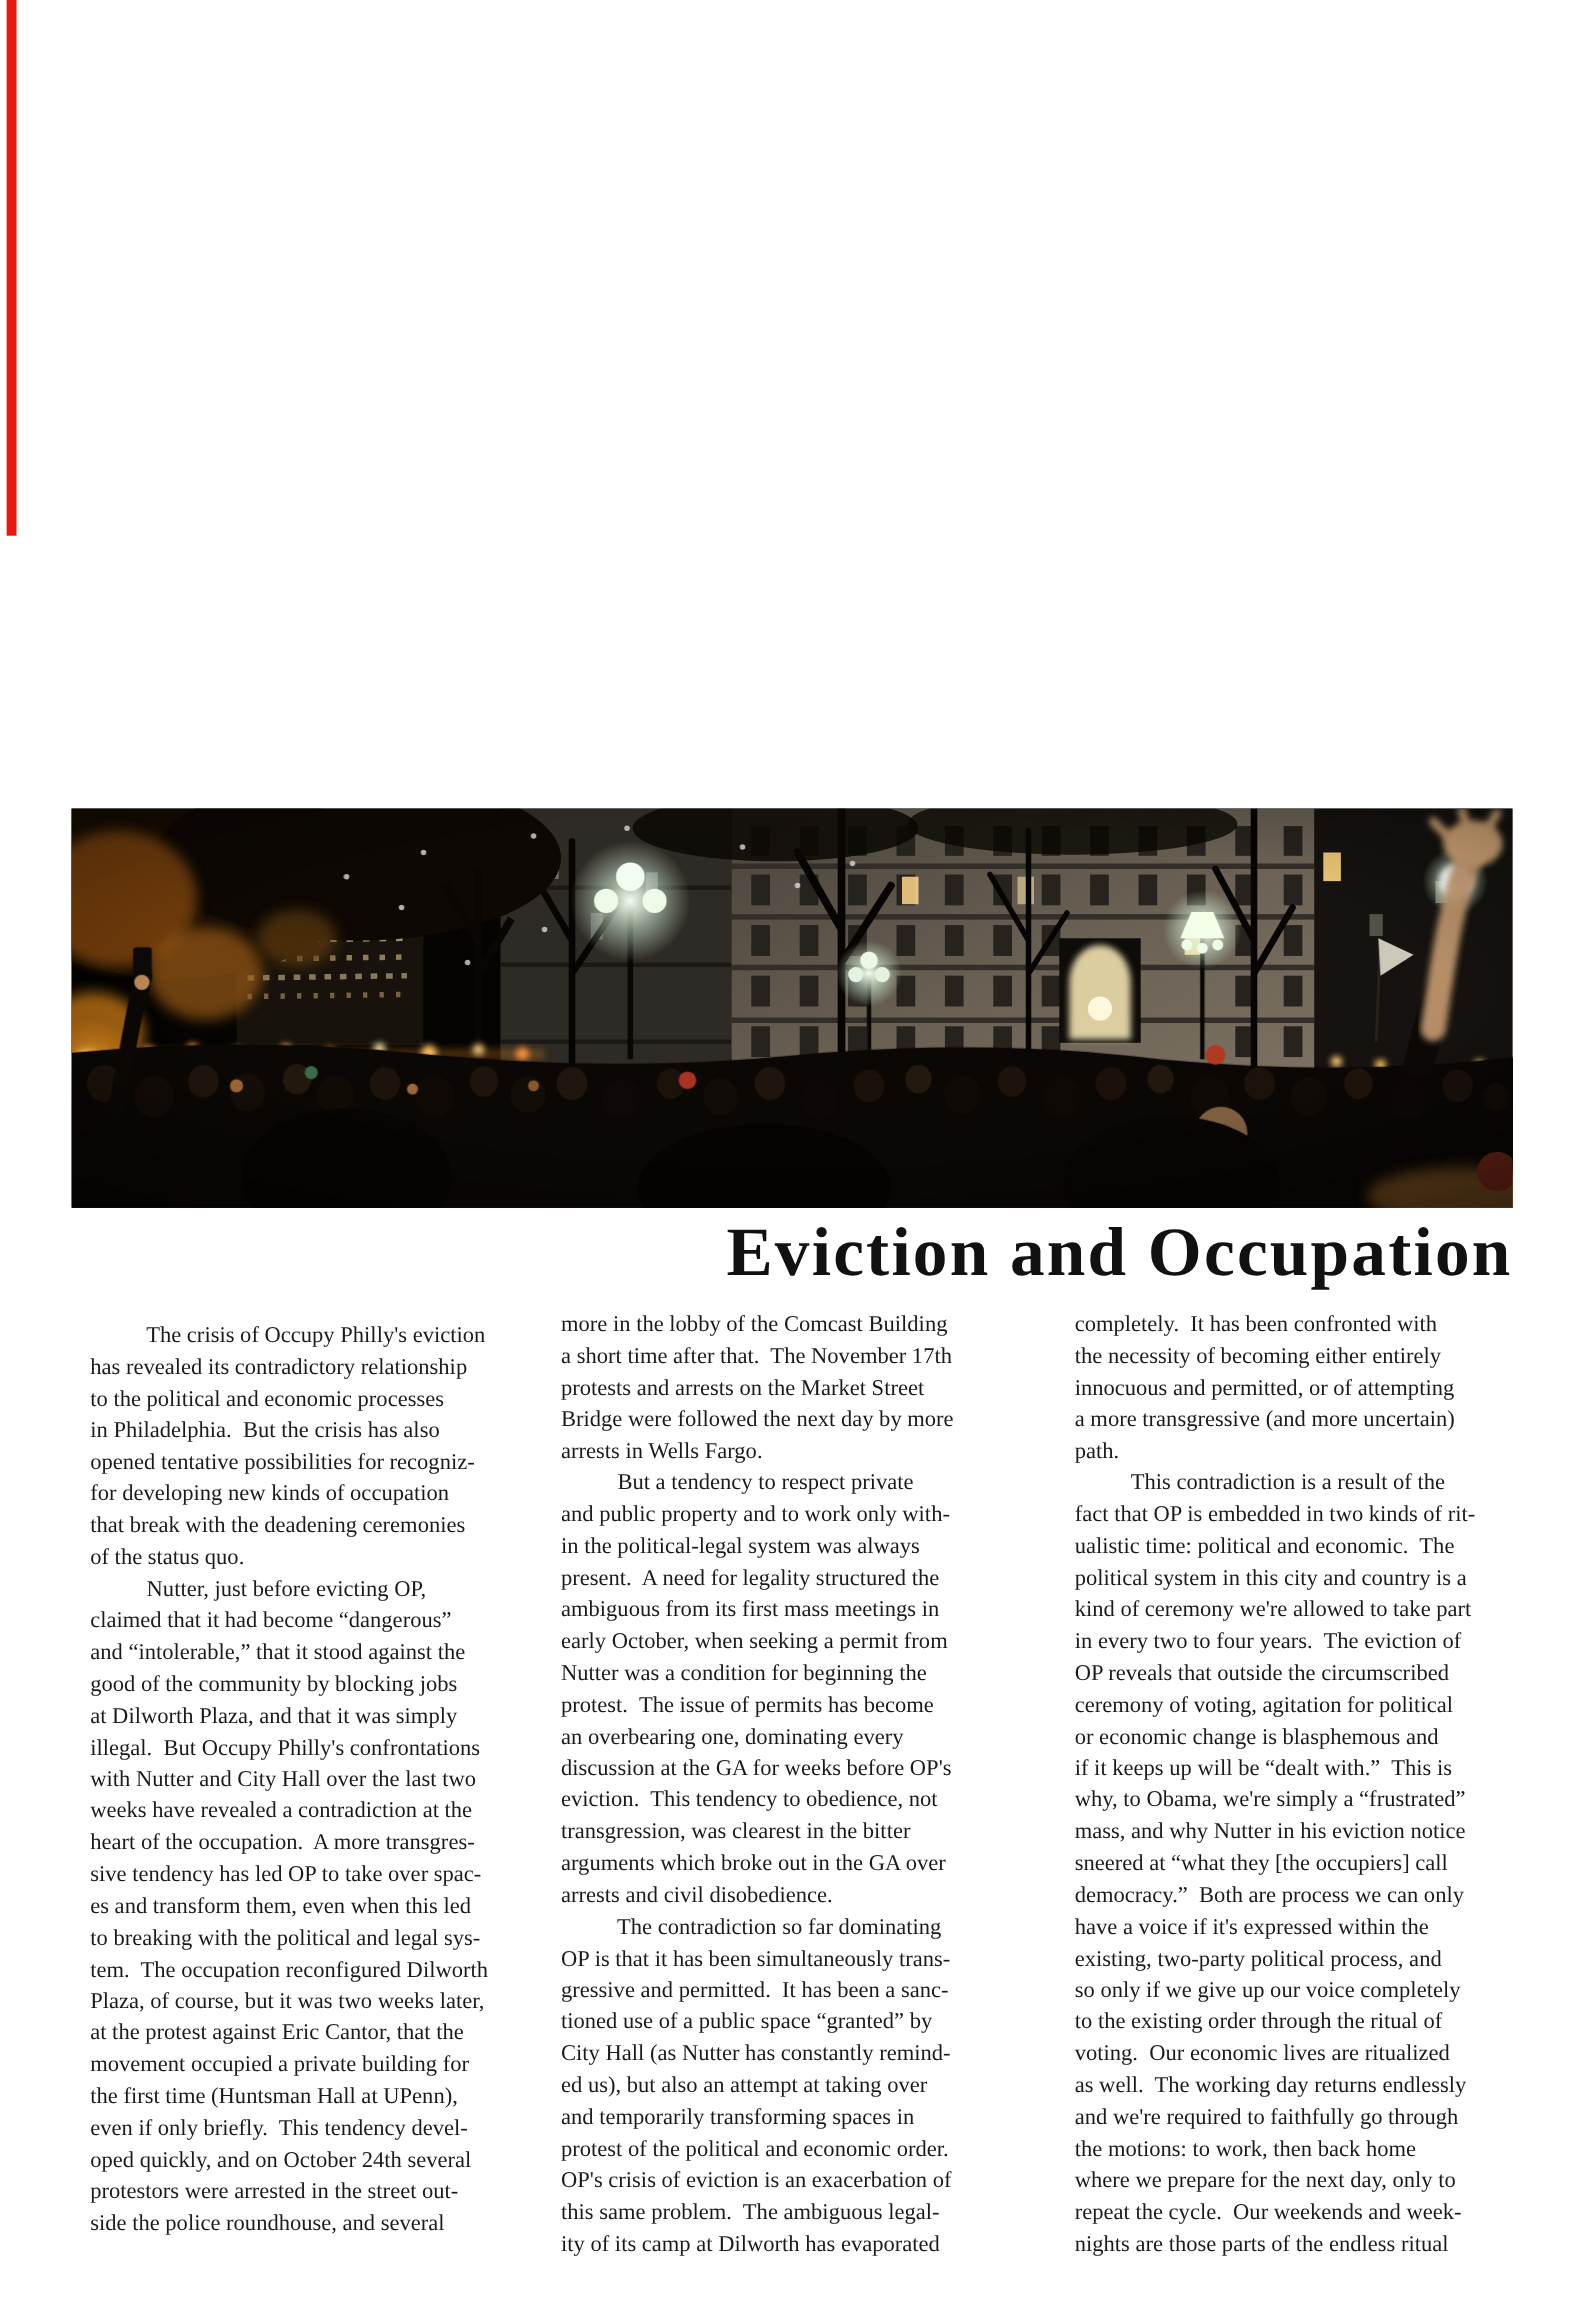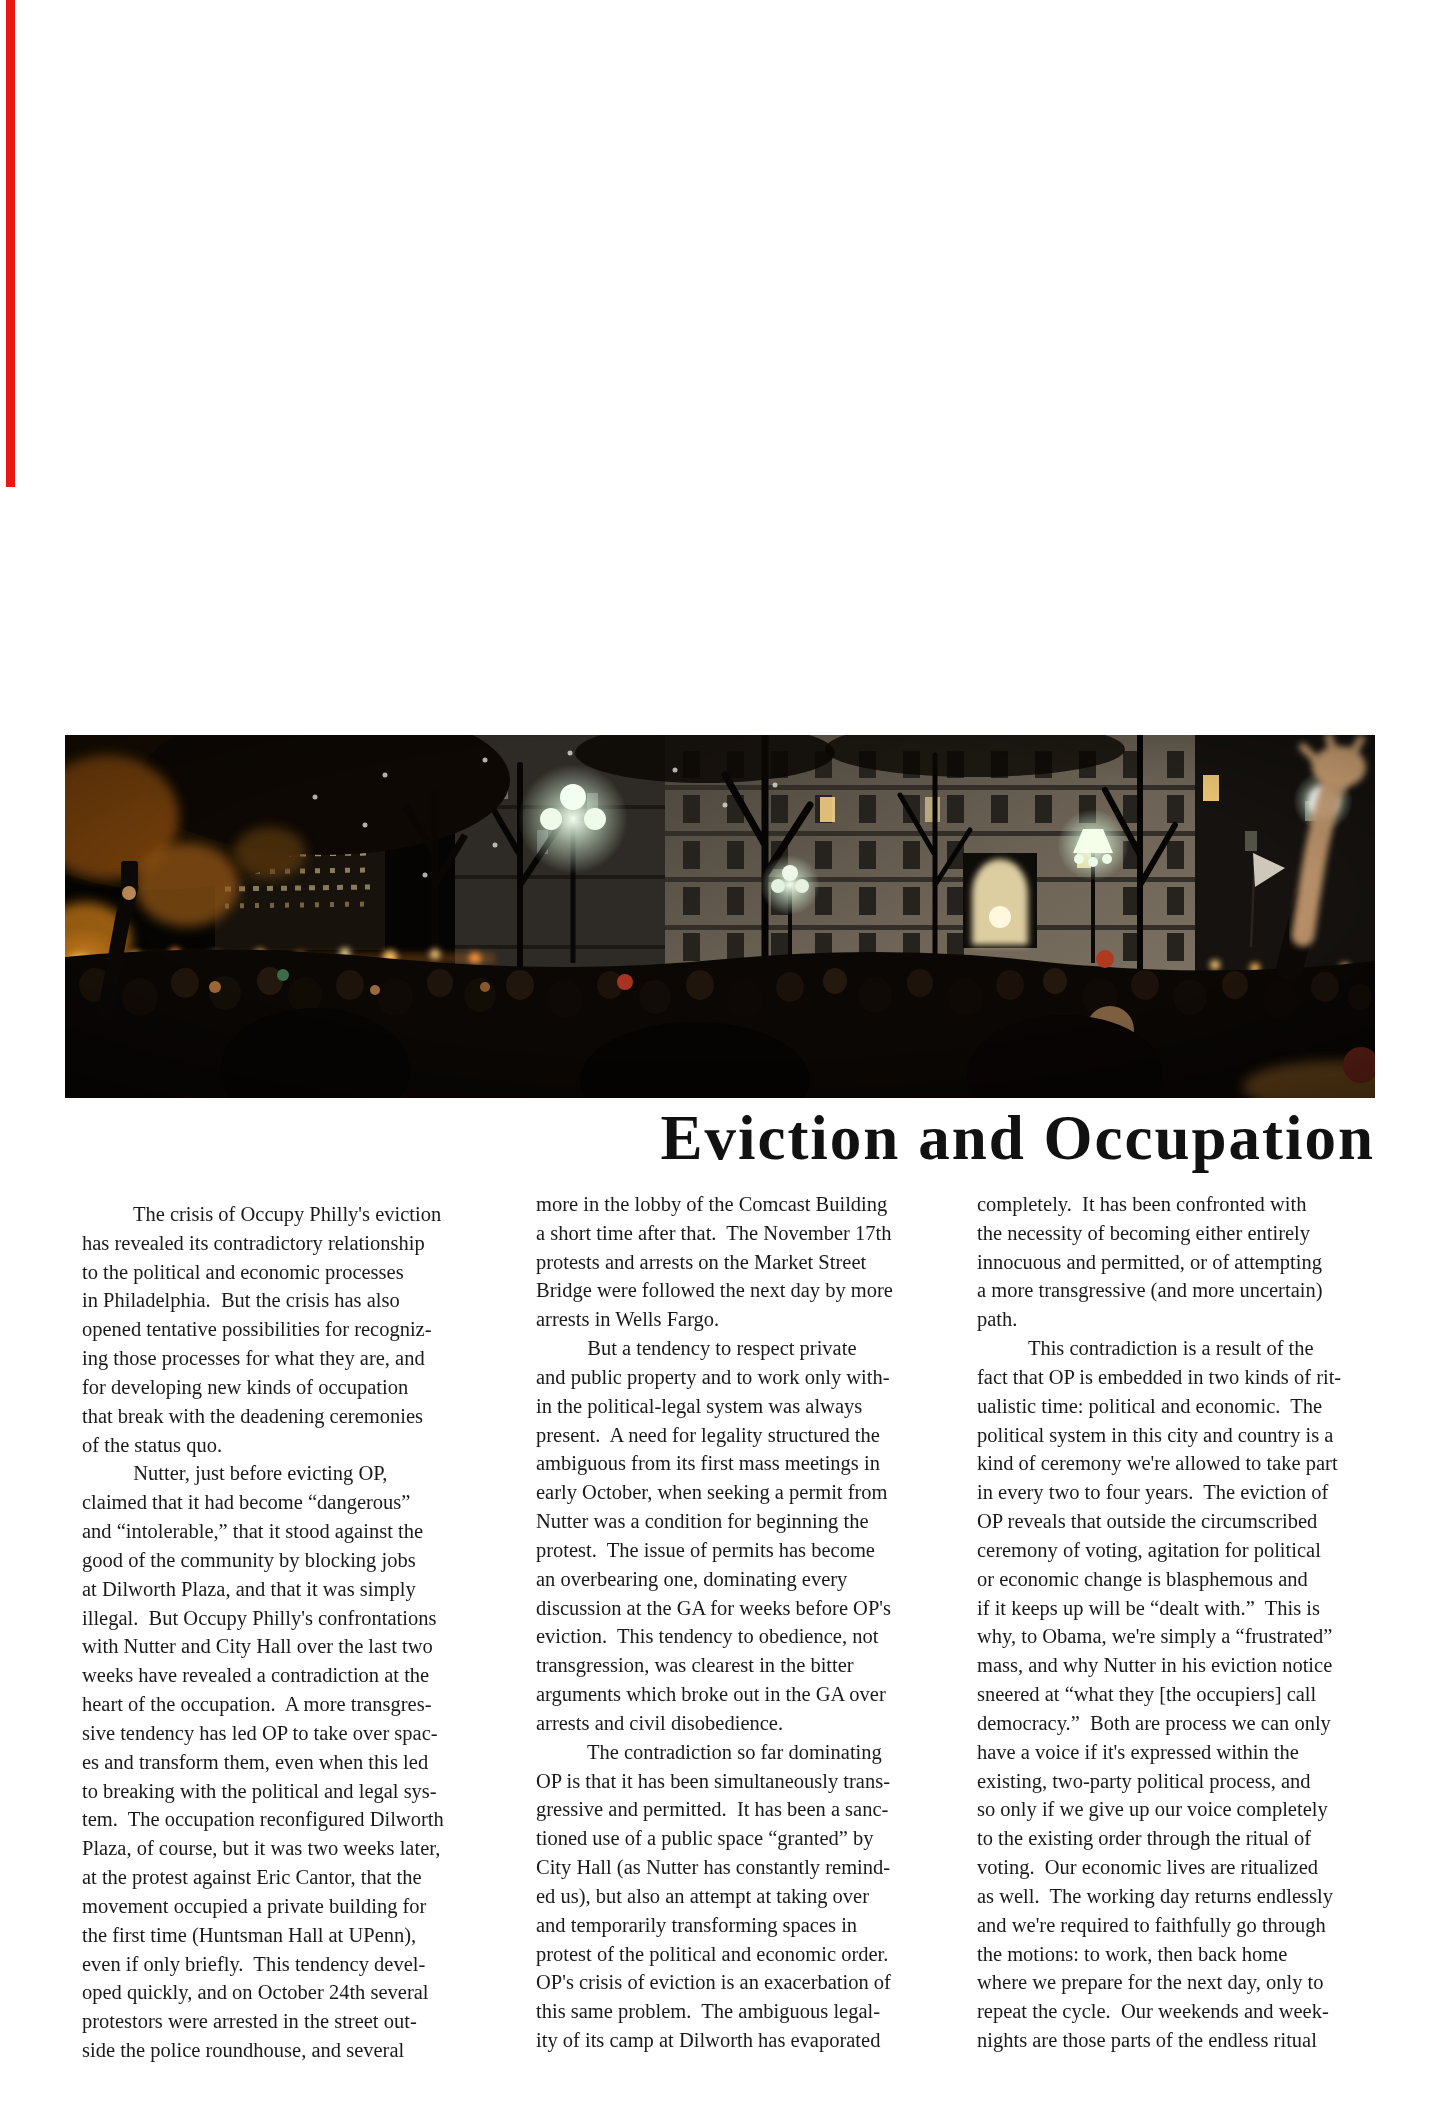--- a/index.html
+++ b/index.html
@@ -18,21 +18,21 @@
   .article-title{
     position:absolute;left:65px;top:1100px;width:1310px;height:76px;
     text-align:right;font-weight:bold;font-size:63px;line-height:76px;
     letter-spacing:2px;color:#111111;
   }
   .col{
     position:absolute;top:1190px;width:424px;
     font-size:20.5px;line-height:28.83px;color:#1a1a1a;
   }
   .col .line{white-space:pre;}
-  #col1{left:82px;margin-top:10px;} #col2{left:536px;} #col3{left:977px;}
+  #col1{left:82px;margin-top:10px;} #col2{left:510px;} #col3{left:977px;}
 </style>
 </head>
 <body>
 
 <div class="accent-bar"></div>
 
 <div class="photo" title="Night photograph of a large protest crowd gathered in front of Philadelphia City Hall, with glowing ornate street lamps, bare autumn trees and raised arms">
   <svg viewBox="0 0 1310 363" preserveAspectRatio="none">
     <defs>
       <radialGradient id="lampGlow">
@@ -320,21 +320,20 @@
 </div>
 
 <div class="article-title">Eviction and Occupation</div>
 
 <div id="col1" class="col">
     <div class="line">          The crisis of Occupy Philly's eviction</div>
     <div class="line">has revealed its contradictory relationship</div>
     <div class="line">to the political and economic processes</div>
     <div class="line">in Philadelphia.  But the crisis has also</div>
     <div class="line">opened tentative possibilities for recogniz-</div>
-    <div class="line">ing those processes for what they are, and</div>
     <div class="line">for developing new kinds of occupation</div>
     <div class="line">that break with the deadening ceremonies</div>
     <div class="line">of the status quo.</div>
     <div class="line">          Nutter, just before evicting OP,</div>
     <div class="line">claimed that it had become “dangerous”</div>
     <div class="line">and “intolerable,” that it stood against the</div>
     <div class="line">good of the community by blocking jobs</div>
     <div class="line">at Dilworth Plaza, and that it was simply</div>
     <div class="line">illegal.  But Occupy Philly's confrontations</div>
     <div class="line">with Nutter and City Hall over the last two</div>

